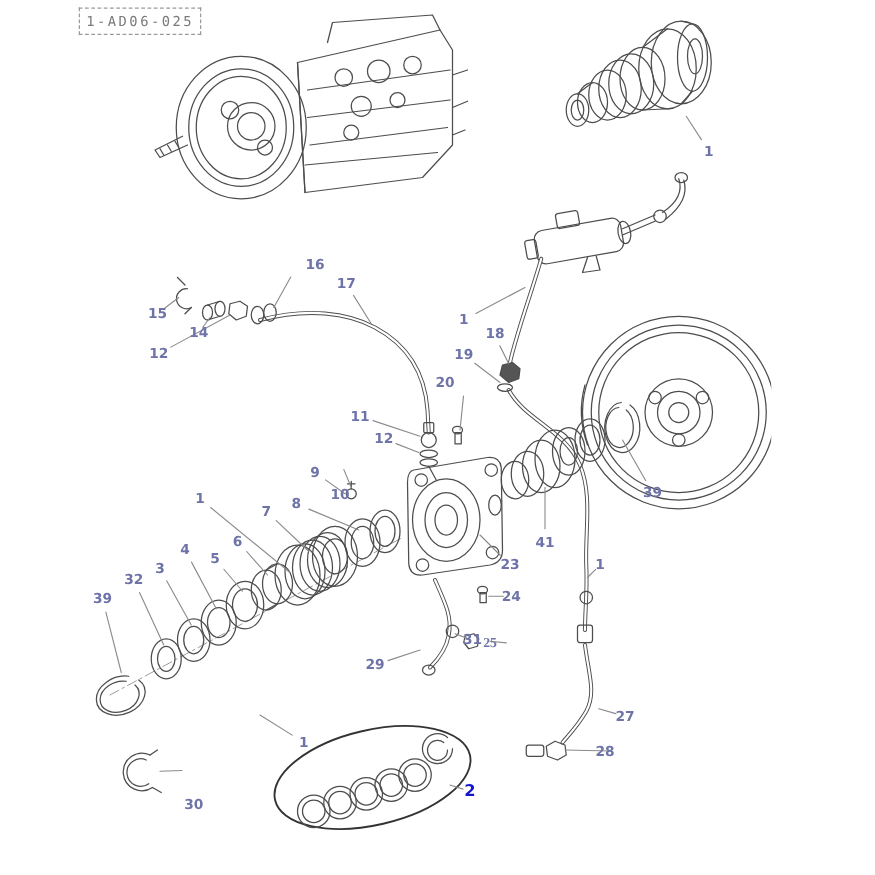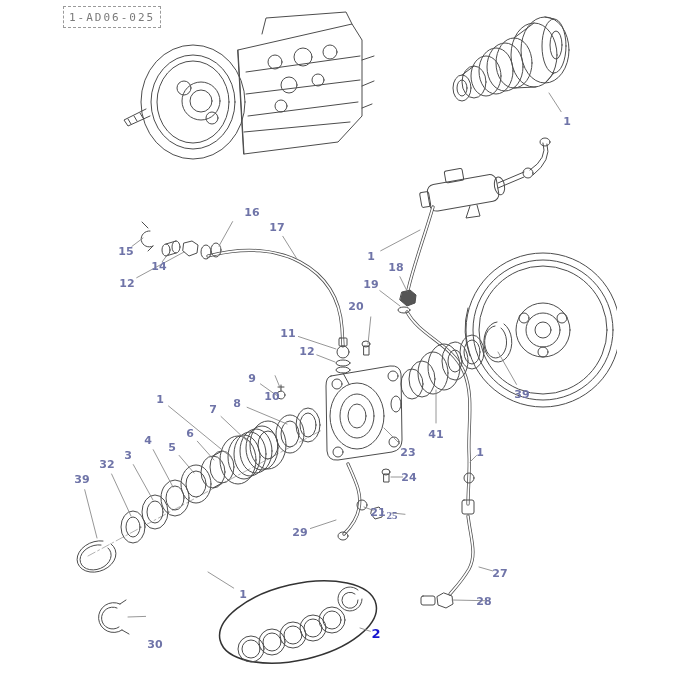--- a/index.html
+++ b/index.html
@@ -293,21 +293,21 @@
       <div class="callout" style="left: 213px; top: 409px; color: rgb(111, 116, 168);">7</div>
       <div class="callout" style="left: 237px; top: 403px; color: rgb(111, 116, 168);">8</div>
       <div class="callout" style="left: 190px; top: 433px; color: rgb(111, 116, 168);">6</div>
       <div class="callout" style="left: 172px; top: 447px; color: rgb(111, 116, 168);">5</div>
       <div class="callout" style="left: 148px; top: 440px; color: rgb(111, 116, 168);">4</div>
       <div class="callout" style="left: 128px; top: 455px; color: rgb(111, 116, 168);">3</div>
       <div class="callout" style="left: 107px; top: 464px; color: rgb(111, 116, 168);">32</div>
       <div class="callout" style="left: 82px; top: 479px; color: rgb(111, 116, 168);">39</div>
       <div class="callout" style="left: 480px; top: 452px; color: rgb(111, 116, 168);">1</div>
       <div class="callout" style="left: 409px; top: 477px; color: rgb(111, 116, 168);">24</div>
-      <div class="callout" style="left: 378px; top: 512px; color: rgb(111, 116, 168);">21</div>
+      <div class="callout" style="left: 378px; top: 512px; color: rgb(111, 116, 168);">31</div>
       <div class="callout" style="left: 392px; top: 515px; color: rgb(111, 116, 168); font-family: Liberation Serif, serif;">25</div>
       <div class="callout" style="left: 300px; top: 532px; color: rgb(111, 116, 168);">29</div>
       <div class="callout" style="left: 500px; top: 573px; color: rgb(111, 116, 168);">27</div>
       <div class="callout" style="left: 484px; top: 601px; color: rgb(111, 116, 168);">28</div>
       <div class="callout" style="left: 155px; top: 616px; color: rgb(111, 116, 168); margin-top: 28px;">30</div>
       <div class="callout" style="left: 243px; top: 594px; color: rgb(111, 116, 168);">1</div>
       <div class="callout emphasis" style="left: 376px; top: 633px; color: rgb(21, 21, 207);">2</div>
     </div>
 
 </div>

